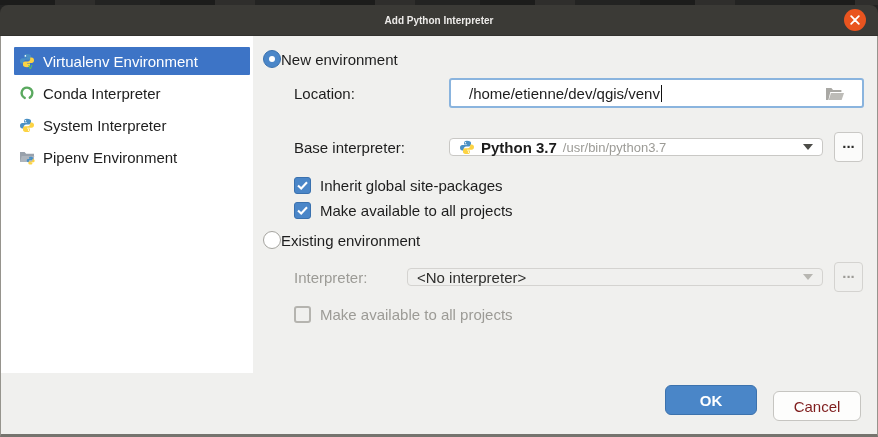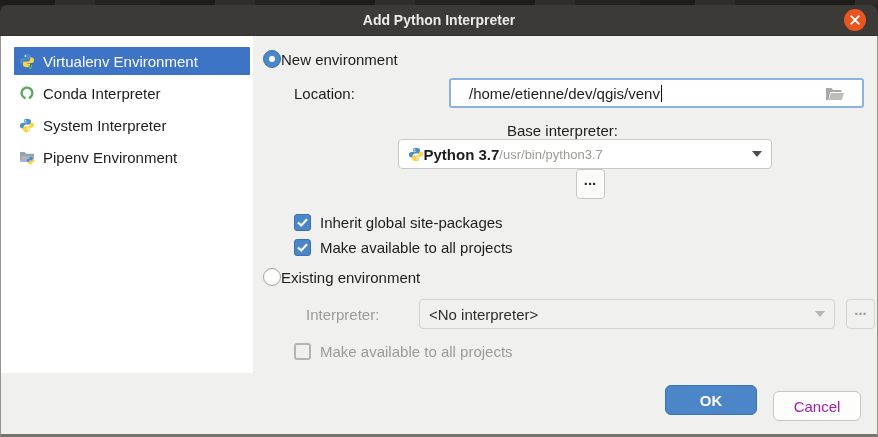--- a/index.html
+++ b/index.html
@@ -11,21 +11,21 @@
     background:#232322;
   }
   
   .top-strip {
     height:5px;
     background:repeating-linear-gradient(90deg,#1c1c1b 0 55px,#2f2e2c 55px 95px,#232322 95px 160px);
   }
   .titlebar {
     height:31px; background:#3b3a36; border-radius:8px 8px 0 0;
     display:flex; align-items:center; justify-content:center; position:relative;
-    color:#edebe9; font-weight:bold; font-size:14px;
+    color:#edebe9; font-weight:bold; font-size:10px;
     border-bottom:1px solid #32312e;
   }
   .close-btn {
     position:absolute; right:12px; top:4px; width:22px; height:22px;
     border-radius:50%; background:#e9541f;
     display:flex; align-items:center; justify-content:center; cursor:pointer;
   }
   .body {
     display:flex; height:337px; background:#f0f0ee;
     border-left:1px solid #96948d; border-right:1px solid #96948d;
@@ -45,34 +45,34 @@
     width:18px; height:18px; border-radius:50%; background:#ffffff;
     border:1px solid #a5a49f; position:relative; flex:none; cursor:pointer;
   }
   .radio.checked { background:#4a86c8; border-color:#3a71ae; }
   .radio.checked::after {
     content:""; position:absolute; left:5px; top:5px; width:6px; height:6px;
     border-radius:50%; background:#ffffff;
   }
   .form-row { display:flex; align-items:center; margin-left:31px; }
   .form-label { width:155px; flex:none; }
-  .form-label.narrow { width:113px;margin-left:12px; }
+  .form-label.narrow { width:113px; }
 
   .text-input {
     width:415px; height:30px; background:#ffffff;
     border:2px solid #8ab4de; border-radius:3px;
     display:flex; align-items:center; padding:0 18px; cursor:text;
   }
   .caret { display:inline-block; width:1px; height:17px; background:#111; margin-left:1px; }
   .text-input .folder { margin-left:auto; }
 
   .combo {
-    width:374px; height:30px; background:#ffffff;
+    width:374px; height:18px; background:#ffffff;
     border:1px solid #c9c8c5; border-radius:4px;
-    display:flex; align-items:center; padding:0 9px; cursor:pointer;
+    display:flex; align-items:center; gap:6px; padding:0 9px; cursor:pointer;
     white-space:nowrap;
   }
   .combo .arrow {
     margin-left:auto; width:0; height:0;
     border-left:5px solid transparent; border-right:5px solid transparent;
     border-top:6px solid #4c4c48;
   }
   .combo.wide { width:416px; }
   .combo .path { color:#9c9b96; font-size:13px; }
   .browse-btn {
@@ -104,23 +104,23 @@
   .btn {
     position:absolute; height:30px; border-radius:6px; font-size:15px;
     display:flex; align-items:center; justify-content:center; cursor:pointer;
   }
   .btn-ok {
     left:664px; top:12px; width:92px;
     background:#4a86c8; border:1px solid #3c72ad; color:#ffffff; font-weight:bold;
   }
   .btn-cancel {
     left:772px; top:18px; width:88px;
-    background:#fdfdfc; border:1px solid #c6c5c1; color:#a21caf;
-  }
-  .mt12{margin-top:12px;} .mt14{margin-top:14px;flex-direction:column;} .mt13{margin-top:13px;} .mt8{margin-top:8px;} .mt4{margin-top:4px;} .mt11{margin-top:11px;}
+    background:#fdfdfc; border:1px solid #c6c5c1; color:#7f1d1d;
+  }
+  .mt12{margin-top:12px;} .mt14{margin-top:24px;} .mt13{margin-top:13px;} .mt8{margin-top:8px;} .mt4{margin-top:4px;} .mt11{margin-top:11px;}
   .bold{font-weight:bold;}
 </style>
 </head>
 <body>
 
 <div class="screen">
   <div class="top-strip"></div>
 
   <div class="titlebar">
     <span>Add Python Interpreter</span>

